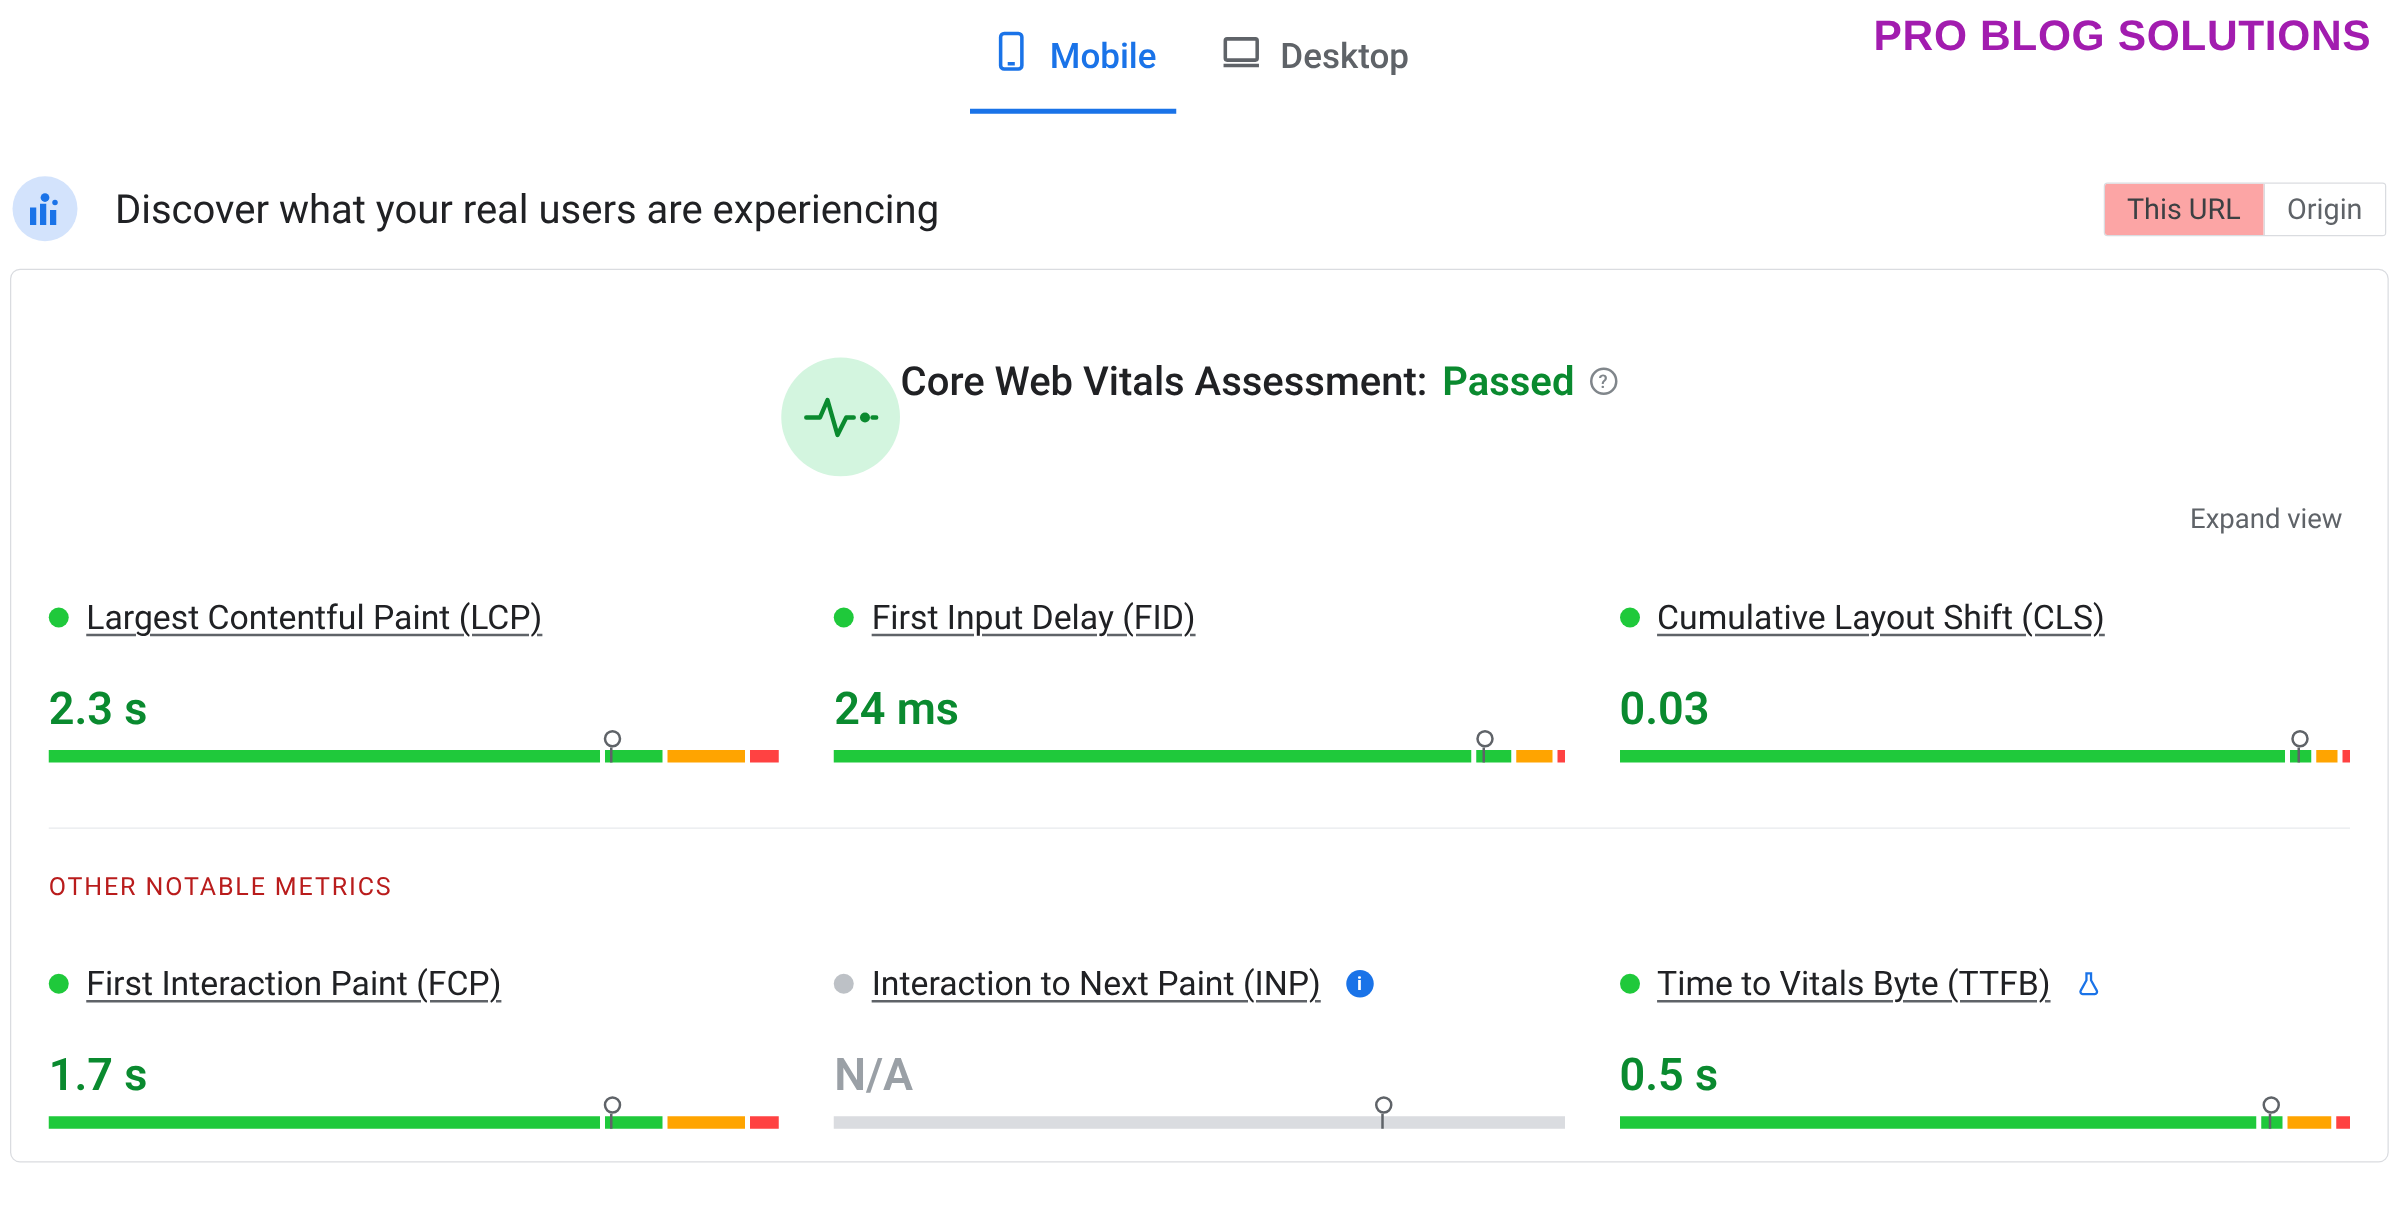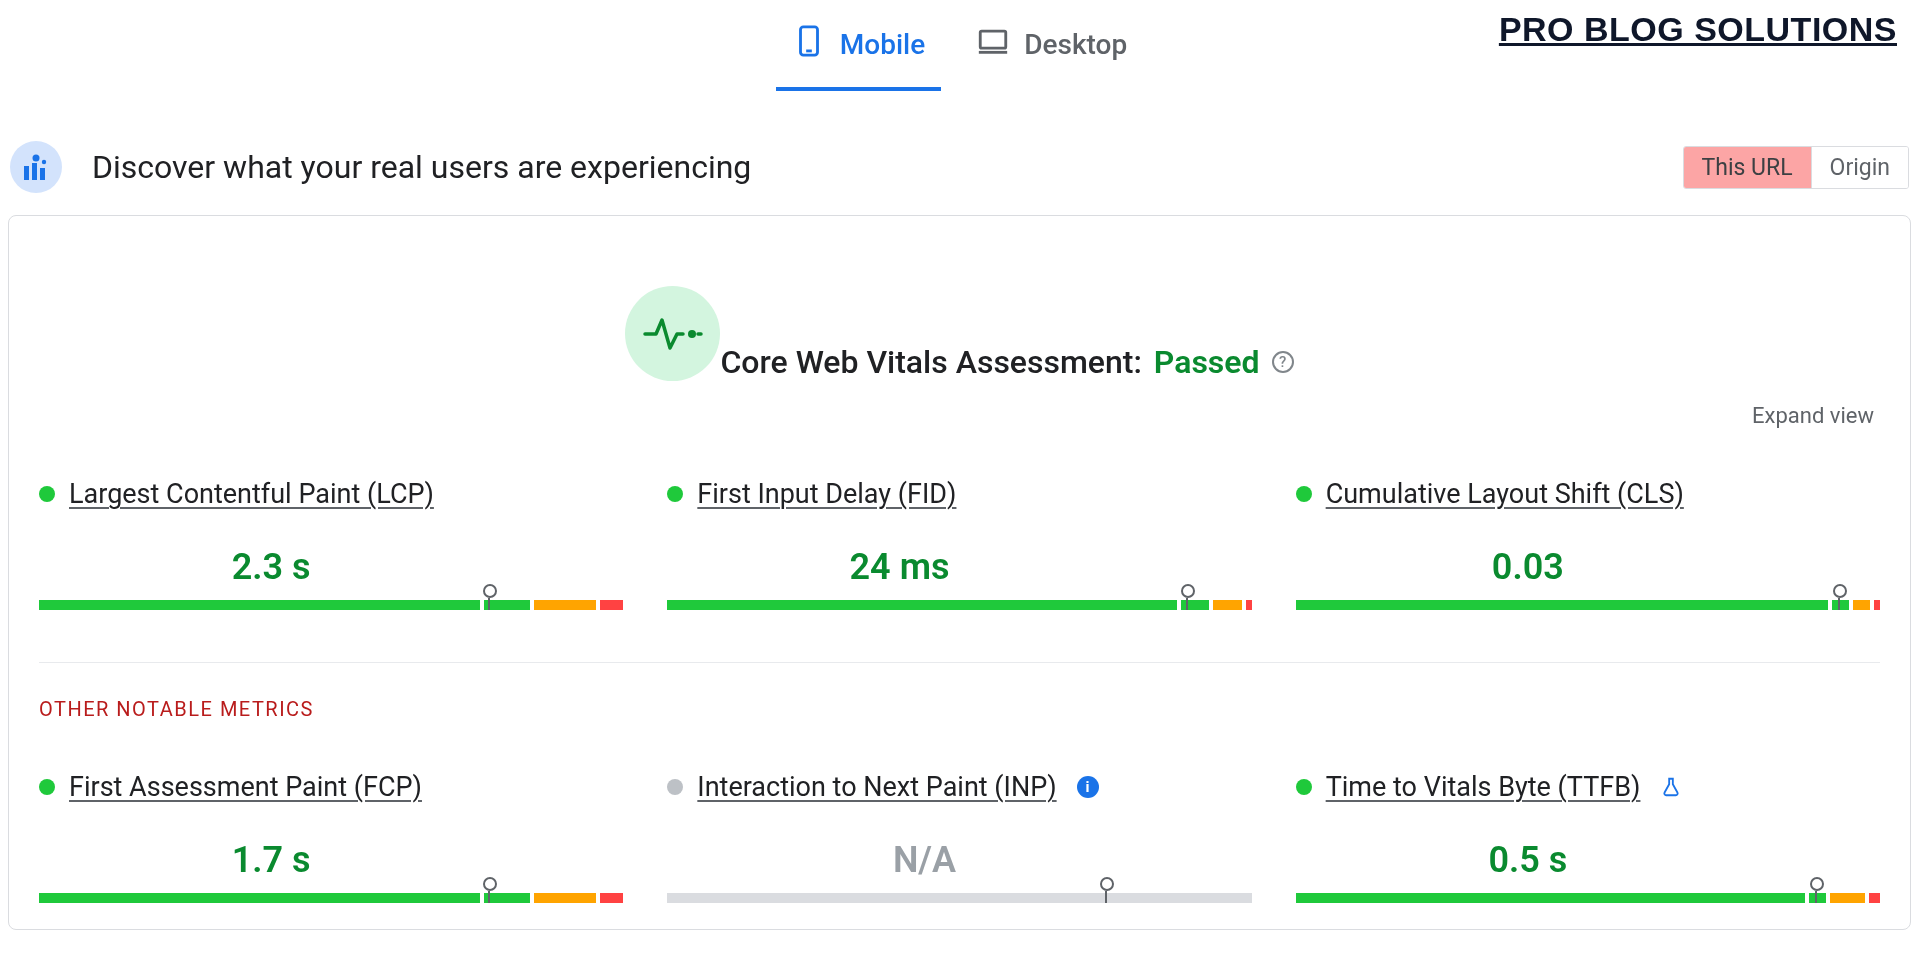--- a/index.html
+++ b/index.html
@@ -51,23 +51,22 @@
   }
   .tab svg { width: 34px; height: 34px; }
 
   .brand {
     position: absolute;
     right: 22px;
     top: 10px;
     font-weight: 800;
     font-size: 34px;
     letter-spacing: 0.5px;
-    color: #0f172a;
+    color: #a21caf;
     font-family: Arial, sans-serif;
-    text-decoration: underline;
   }
 
   .header-row {
     display: flex;
     align-items: center;
     justify-content: space-between;
     padding: 50px 10px 22px 10px;
   }
   .header-left {
     display: flex;
@@ -105,21 +104,21 @@
 
   .panel {
     margin: 0 8px;
     border: 1px solid #dadce0;
     border-radius: 8px;
     padding: 40px 30px 26px 30px;
   }
 
   .assessment-row {
     display: flex;
-    align-items: flex-end;
+    align-items: flex-start;
     justify-content: center;
     margin-top: 30px;
   }
   .pulse-badge {
     width: 95px; height: 95px; border-radius: 50%;
     background: #d3f5df;
     display: flex; align-items: center; justify-content: center;
   }
   .pulse-badge svg { width: 60px; height: 42px; }
   .assessment-text {
@@ -175,21 +174,21 @@
   .info-icon {
     width: 22px; height: 22px; border-radius: 50%;
     background: #1a73e8; color: #fff;
     display: inline-flex; align-items: center; justify-content: center;
     font-size: 15px; font-weight: 700; margin-left: 6px;
   }
   .flask-icon { color: #1a73e8; margin-left: 6px; display:inline-flex; }
   .flask-icon svg { width: 22px; height: 22px; }
 
   .metric-value {
-    text-align: center;
+    text-align: left;
     font-size: 36px;
     font-weight: 600;
     color: #0a8a2f;
     margin-top: 36px;
     padding-right: 120px;
   }
   .metric-value.grey { color: #9aa0a6; padding-right: 70px; }
 
   .bar-wrap { position: relative; margin-top: 12px; }
   .bar {
@@ -342,21 +341,21 @@
       </div>
     </div>
 
   <div class="divider"></div>
   <div class="section-label">OTHER NOTABLE METRICS</div>
 
   <div class="metrics-grid" id="other-grid">
       <div class="metric">
         <div class="metric-head">
           <span class="dot"></span>
-          <span class="metric-name">First Assessment Paint (FCP)</span>
+          <span class="metric-name">First Interaction Paint (FCP)</span>
         </div>
         <div class="metric-value">1.7 s</div>
         <div class="bar-wrap">
           <div class="bar">
             <div class="seg g" style="width: 77%;"></div>
             <div class="seg g" style="width: 8%;"></div>
             <div class="seg o" style="width: 11%;"></div>
             <div class="seg r" style="width: 4%;"></div>
           </div>
           <div class="marker" style="left: 77%;"></div>

